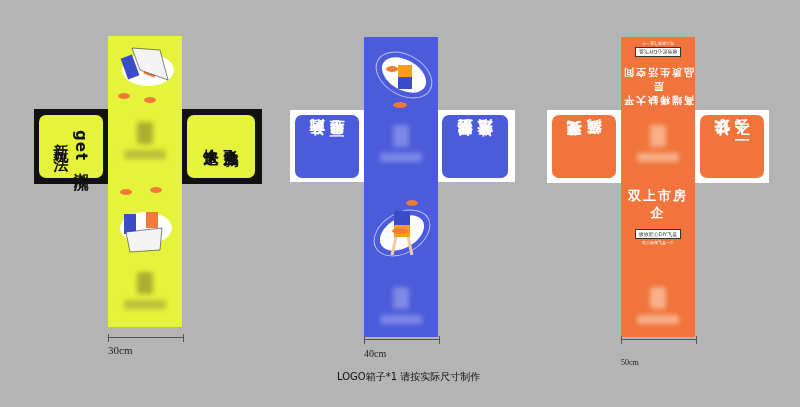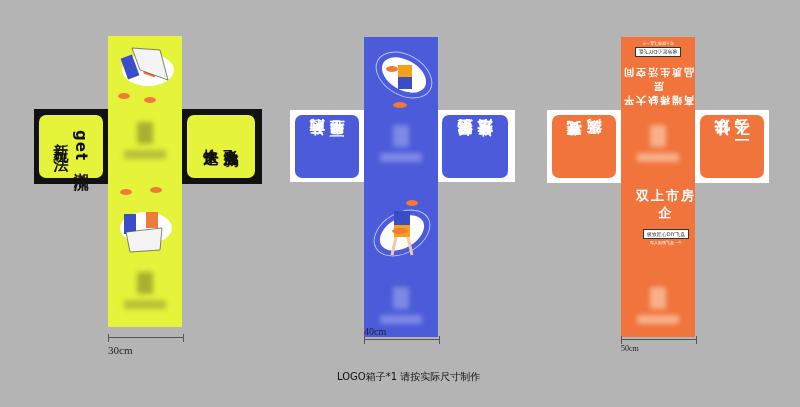--- a/index.html
+++ b/index.html
@@ -89,46 +89,46 @@
       <div class="ln" style="background:#7e89e6;"></div>
   </div>
 </div>
 <div class="card" style="left:295px;top:115px;width:64px;height:63px;background:#4c5bd9;">
   <div class="vtext flip" style="color:#fff;"><span>诗意的</span><br><span>画卷里</span></div>
 </div>
 <div class="card" style="left:442px;top:115px;width:66px;height:63px;background:#4c5bd9;">
   <div class="vtext flip" style="color:#fff;"><span>低密墅居</span><br><span>诗意生活</span></div>
 </div>
 <div class="dim" style="left:364px;top:336px;width:74px;"></div>
-<div class="dimlabel" style="left:364px;top:326px;width:74px;">40cm</div>
+<div class="dimlabel" style="left:364px;top:348px;width:74px;">40cm</div>
 
 <div class="wing" style="left:547px;top:110px;width:222px;height:73px;background:#fff;"></div>
 <div class="strip" style="left:621px;top:37px;width:74px;height:300px;background:#f0743b;">
   <div class="abs flip" style="left:0;top:4px;width:74px;text-align:center;">
     <div class="orange-title" style="font-size:10px;line-height:14px;">高端稀缺大平层</div>
     <div class="orange-title" style="font-size:10px;line-height:14px;">品质生活空间</div>
     <div class="badge">极致匠心DIY飞盘</div>
     <div class="tiny">每人限领飞盘一个</div>
   </div>
   <div class="blurlogo" style="top:88px;">
     <div class="sq" style="background:#f8b08c;"></div>
       <div class="ln" style="background:#f8b08c;"></div>
   </div>
-  <div class="abs" style="left:0;top:150px;width:74px;text-align:center;margin-left:8px;">
+  <div class="abs" style="left:0;top:150px;width:74px;text-align:center;">
     <div class="orange-title">双上市房企</div>
     <div class="badge">极致匠心DIY飞盘</div>
     <div class="tiny">每人限领飞盘一个</div>
   </div>
   <div class="blurlogo" style="top:250px;">
     <div class="sq" style="background:#f8b08c;"></div>
       <div class="ln" style="background:#f8b08c;"></div>
   </div>
 </div>
 <div class="card" style="left:552px;top:115px;width:64px;height:63px;background:#f0743b;">
   <div class="vtext flip" style="color:#fff;"><span>我要更</span><br><span>高级</span></div>
 </div>
 <div class="card" style="left:700px;top:115px;width:64px;height:63px;background:#f0743b;">
   <div class="vtext flip" style="color:#fff;"><span>让快乐</span><br><span>飞一会</span></div>
 </div>
 <div class="dim" style="left:621px;top:336px;width:74px;"></div>
-<div class="dimlabel" style="left:621px;top:344px;width:74px;font-size:8px;">50cm</div>
+<div class="dimlabel" style="left:621px;top:358px;width:74px;font-size:8px;">50cm</div>
 
 <div class="abs" style="left:337px;top:370px;font-size:10px;color:#111;">LOGO箱子*1 请按实际尺寸制作</div>
 
 </body></html>

